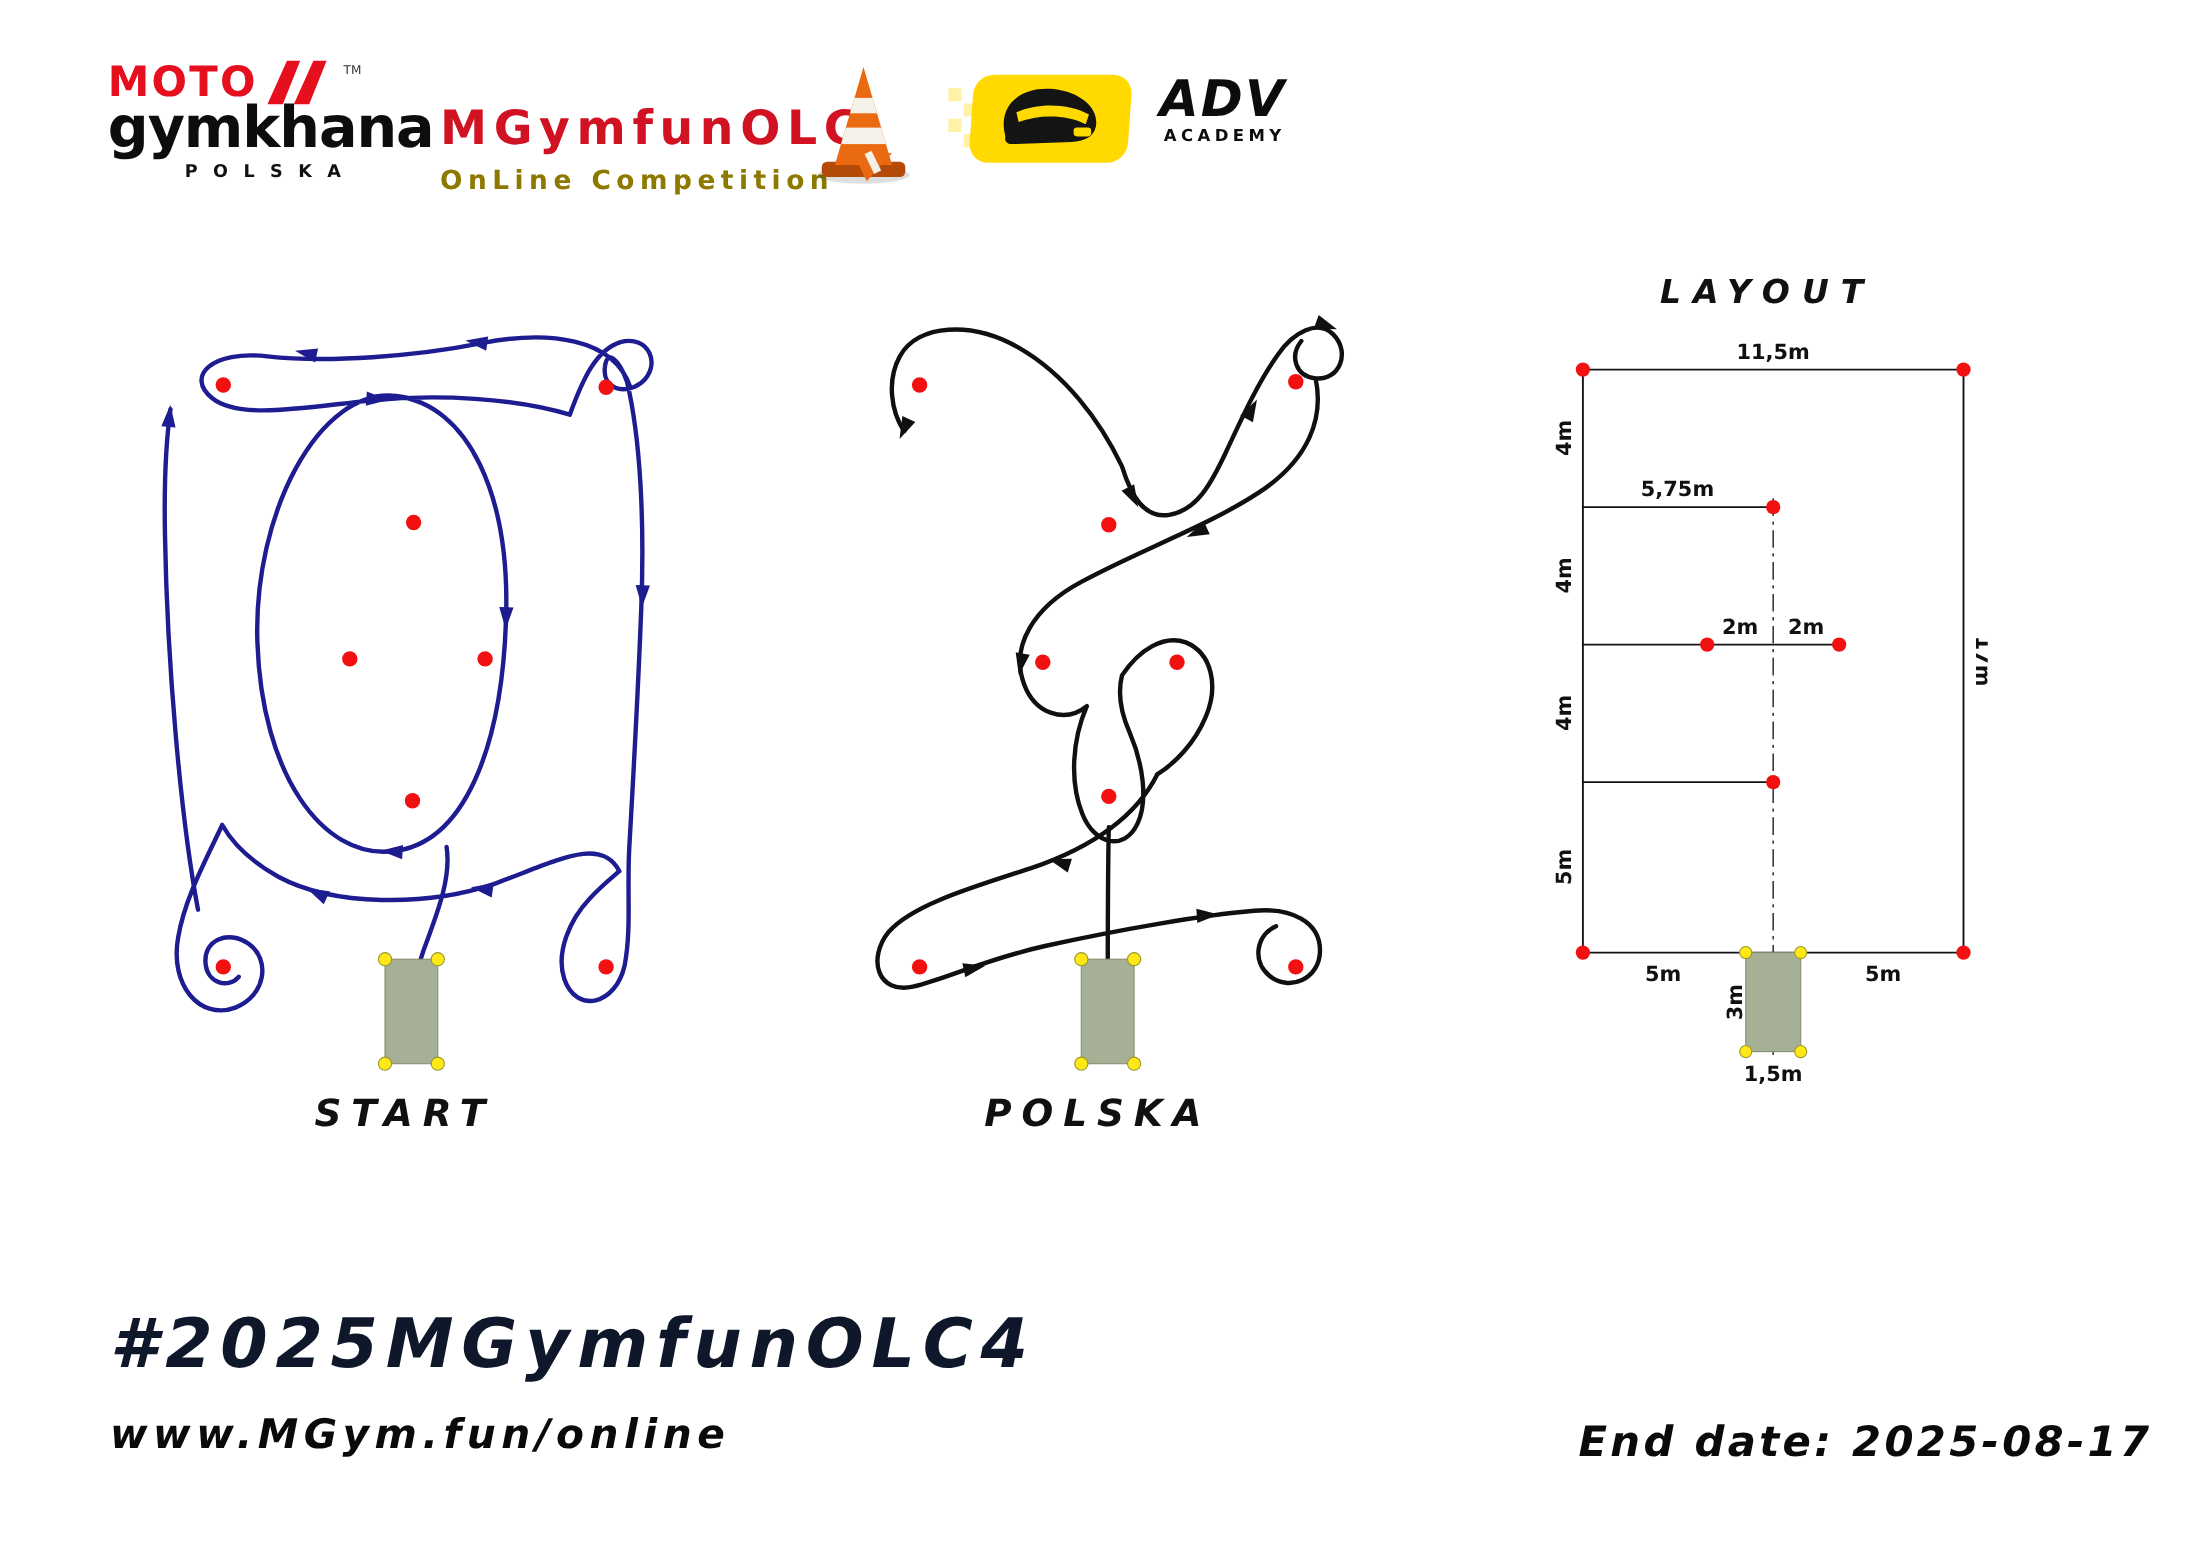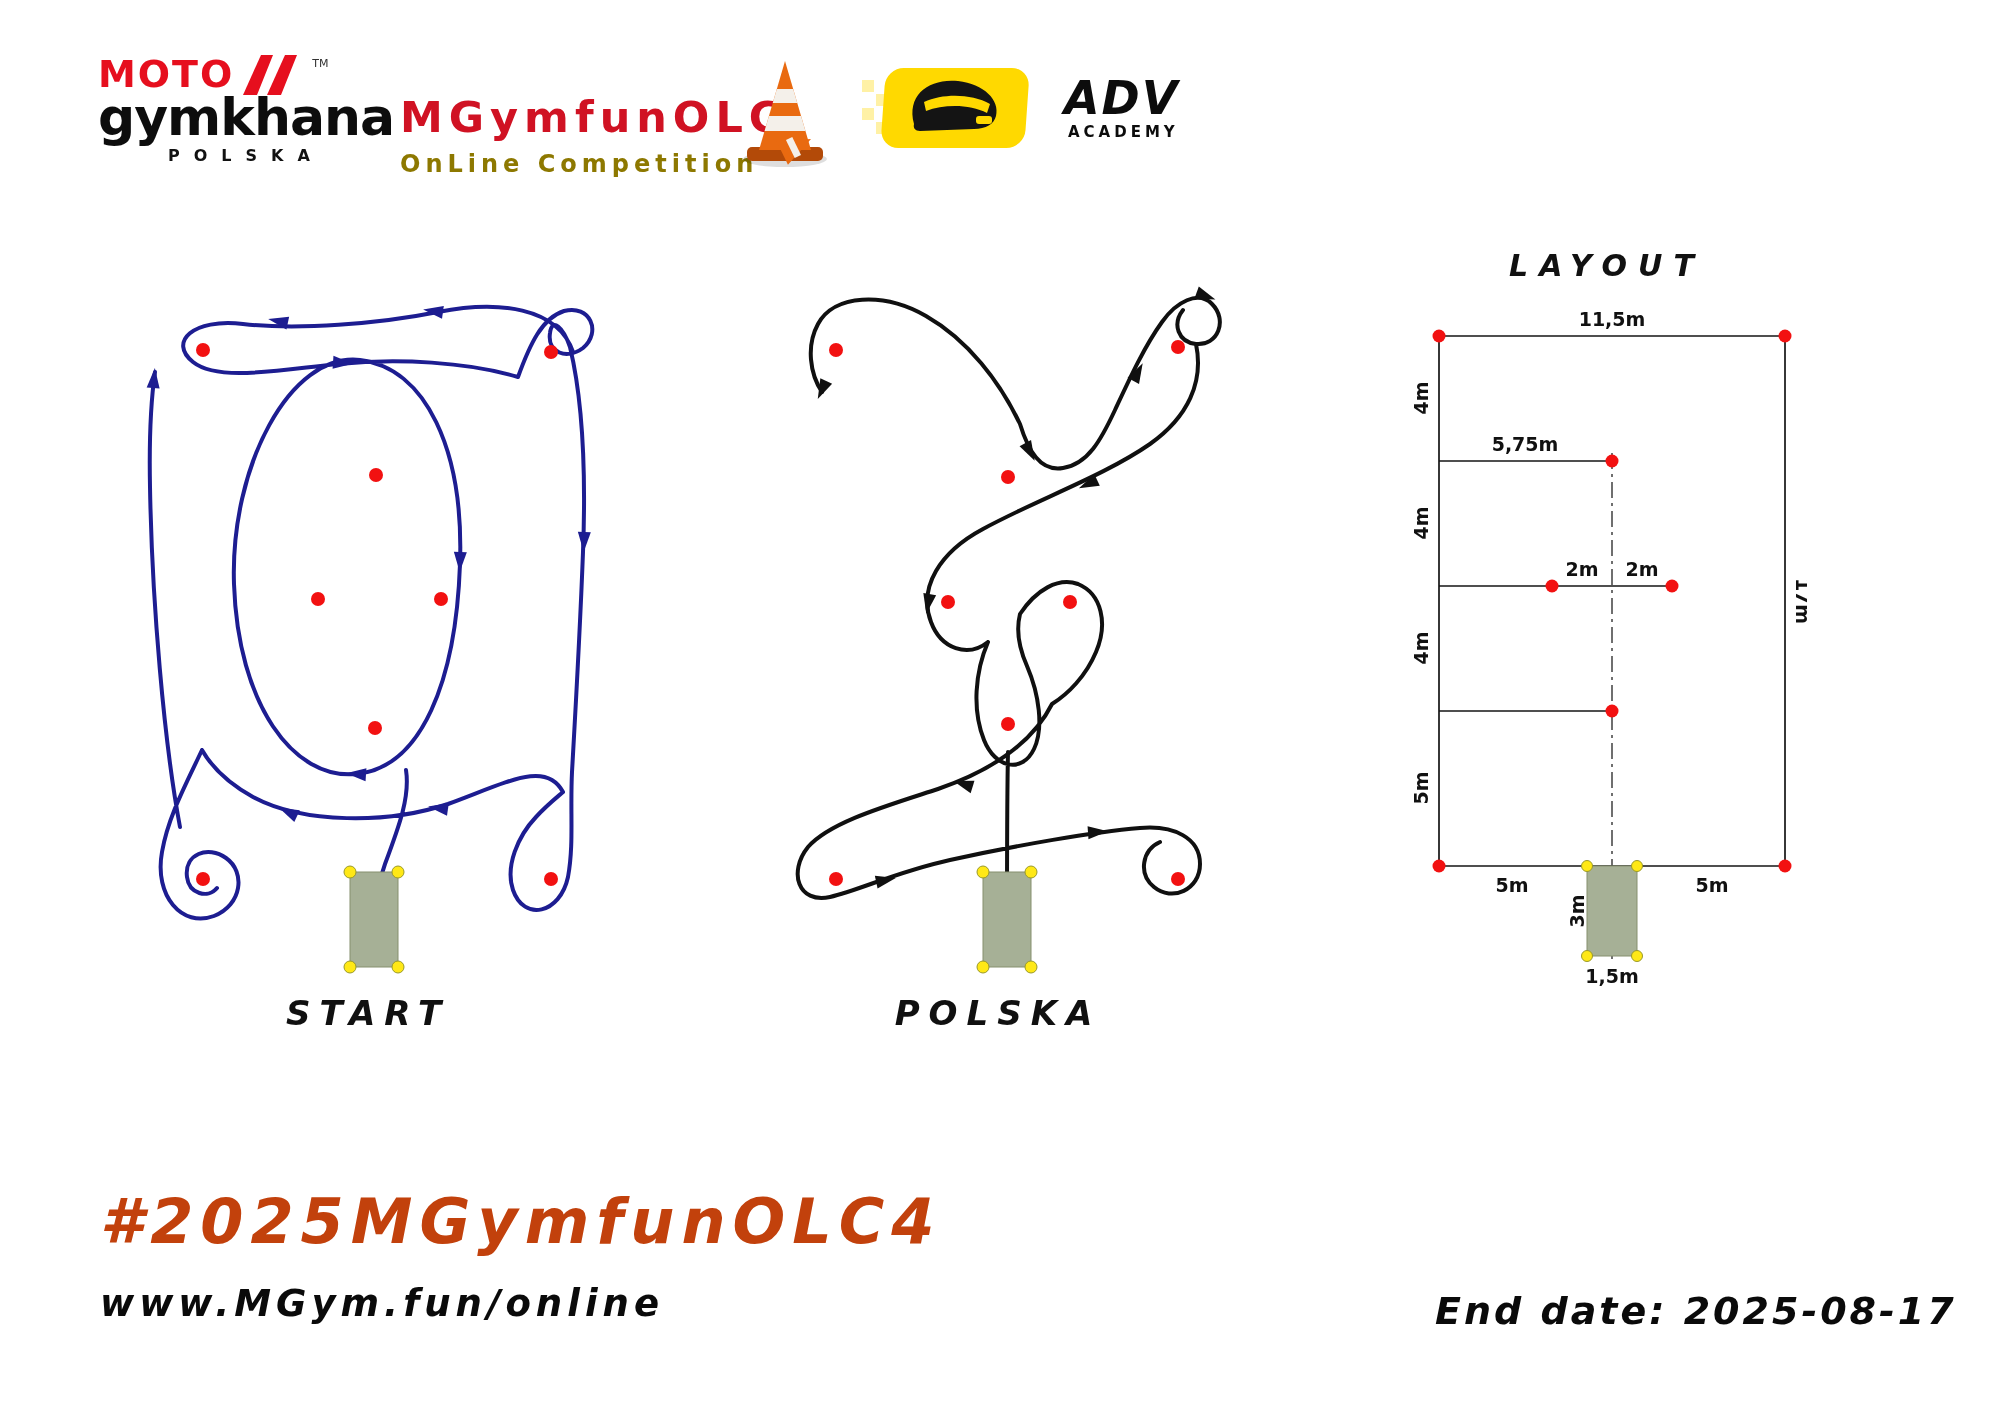--- a/index.html
+++ b/index.html
@@ -12,21 +12,21 @@
   .moto{font-size:38px;font-weight:900;color:#e60f1e;letter-spacing:2px;line-height:1;}
   .tm{font-size:11px;font-weight:normal;color:#333;margin-top:2px;}
   .gymkhana{font-size:52px;font-weight:900;color:#0d0d0d;line-height:0.95;margin-top:-2px;letter-spacing:-1px;}
   .polska{font-size:16px;font-weight:bold;letter-spacing:14px;color:#111;margin-top:4px;padding-left:70px;}
 
   .event-title-block{position:absolute;left:400px;top:92px;}
   .event-title{font-size:43px;font-weight:bold;color:#d01223;letter-spacing:6px;}
   .event-subtitle{font-size:24px;font-weight:bold;color:#8d7800;letter-spacing:5px;margin-top:8px;}
 
   .cone-wrap{position:absolute;left:735px;top:55px;}
-  .adv-logo{position:absolute;left:862px;top:66px;display:flex;align-items:center;gap:32px;}
+  .adv-logo{position:absolute;left:862px;top:66px;display:flex;align-items:flex-start;gap:22px;}
   .adv-texts{display:flex;flex-direction:column;align-items:flex-start;}
   .adv{font-size:46px;font-weight:900;font-style:italic;color:#0c0c0c;line-height:1;letter-spacing:2px;}
   .academy{font-size:15px;font-weight:bold;letter-spacing:4px;color:#0c0c0c;margin-top:2px;padding-left:4px;}
 
   
   .course-block{position:absolute;width:460px;}
   .course-start{left:138px;top:232px;}
   .course-finish{left:768px;top:232px;}
   .course-label{font-size:34px;font-weight:bold;font-style:italic;letter-spacing:9px;
                 text-align:center;color:#101010;margin-top:12px;}
@@ -40,21 +40,21 @@
 
   
   .layout-block{position:absolute;left:1407px;top:248px;width:400px;}
   .layout-title{font-size:30px;font-weight:bold;font-style:italic;letter-spacing:11px;text-align:center;color:#111;}
   .lline{stroke:#141414;stroke-width:1.7;}
   .dashline{stroke:#333;stroke-width:1.4;stroke-dasharray:16 5 3 5;fill:none;}
   .dim{font-family:"DejaVu Sans",sans-serif;font-size:19px;font-weight:bold;fill:#111;}
 
   
   .footer-hashtag{position:absolute;left:100px;top:1185px;font-size:62px;font-weight:bold;
-                  font-style:italic;color:#c2410c;letter-spacing:7px;}
+                  font-style:italic;color:#0f172a;letter-spacing:7px;}
   .footer-website{position:absolute;left:100px;top:1282px;font-size:37px;font-weight:bold;
                   font-style:italic;color:#0a0a0a;letter-spacing:5px;}
   .footer-enddate{position:absolute;left:1435px;top:1289px;font-size:38px;font-weight:bold;
                   font-style:italic;color:#0a0a0a;letter-spacing:3px;}
 </style>
 </head>
 <body>
 
 <div class="page">
 

